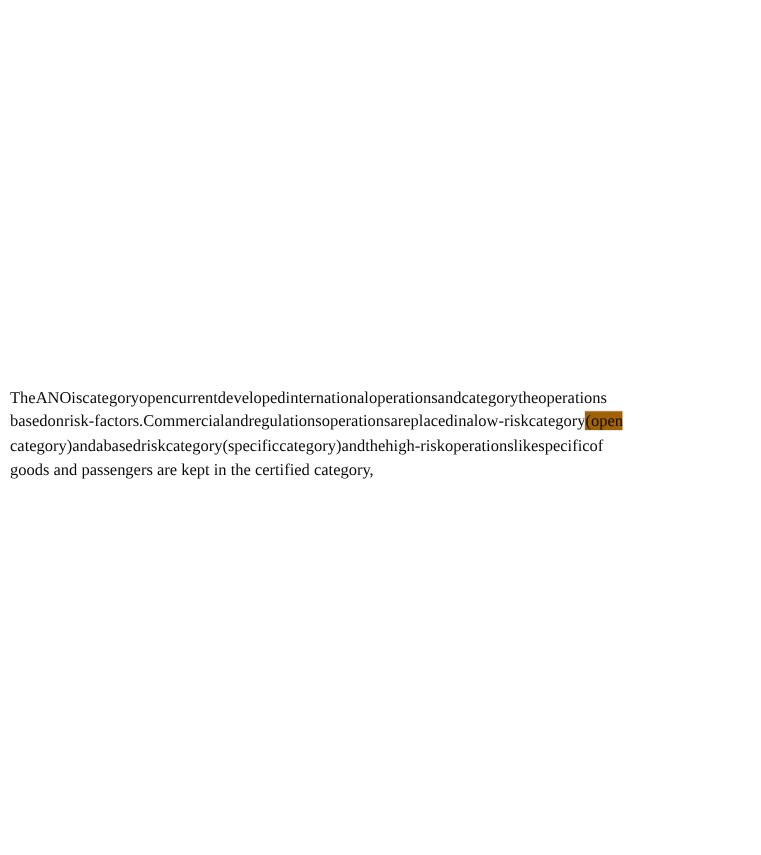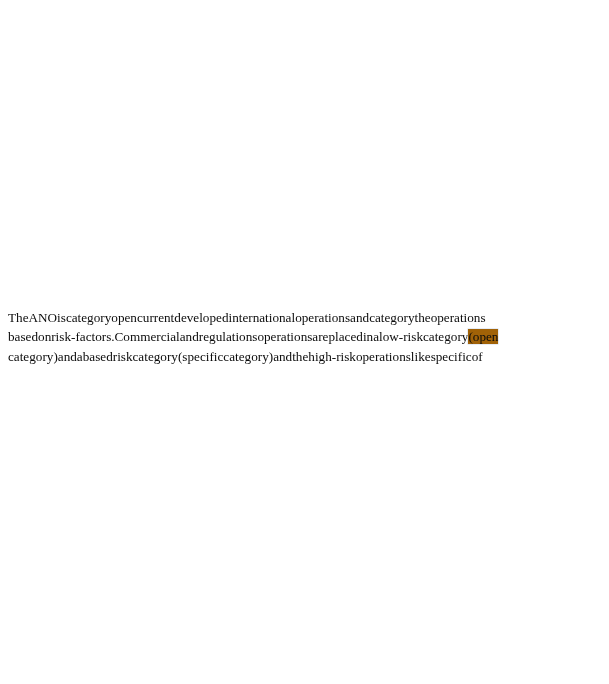--- a/index.html
+++ b/index.html
@@ -98,15 +98,16 @@
           <span>(specific</span>
           <span>category)</span>
           <span>and</span>
           <span>the</span>
           <span>high-risk</span>
           <span>operations</span>
           <span>like</span>
           <span>specific</span>
           <span>of</span>
         </span>
+      <span class="line">goods and passengers are kept in the certified category,</span>
     </p>
   </div>
 </div>
 
 </body></html>

